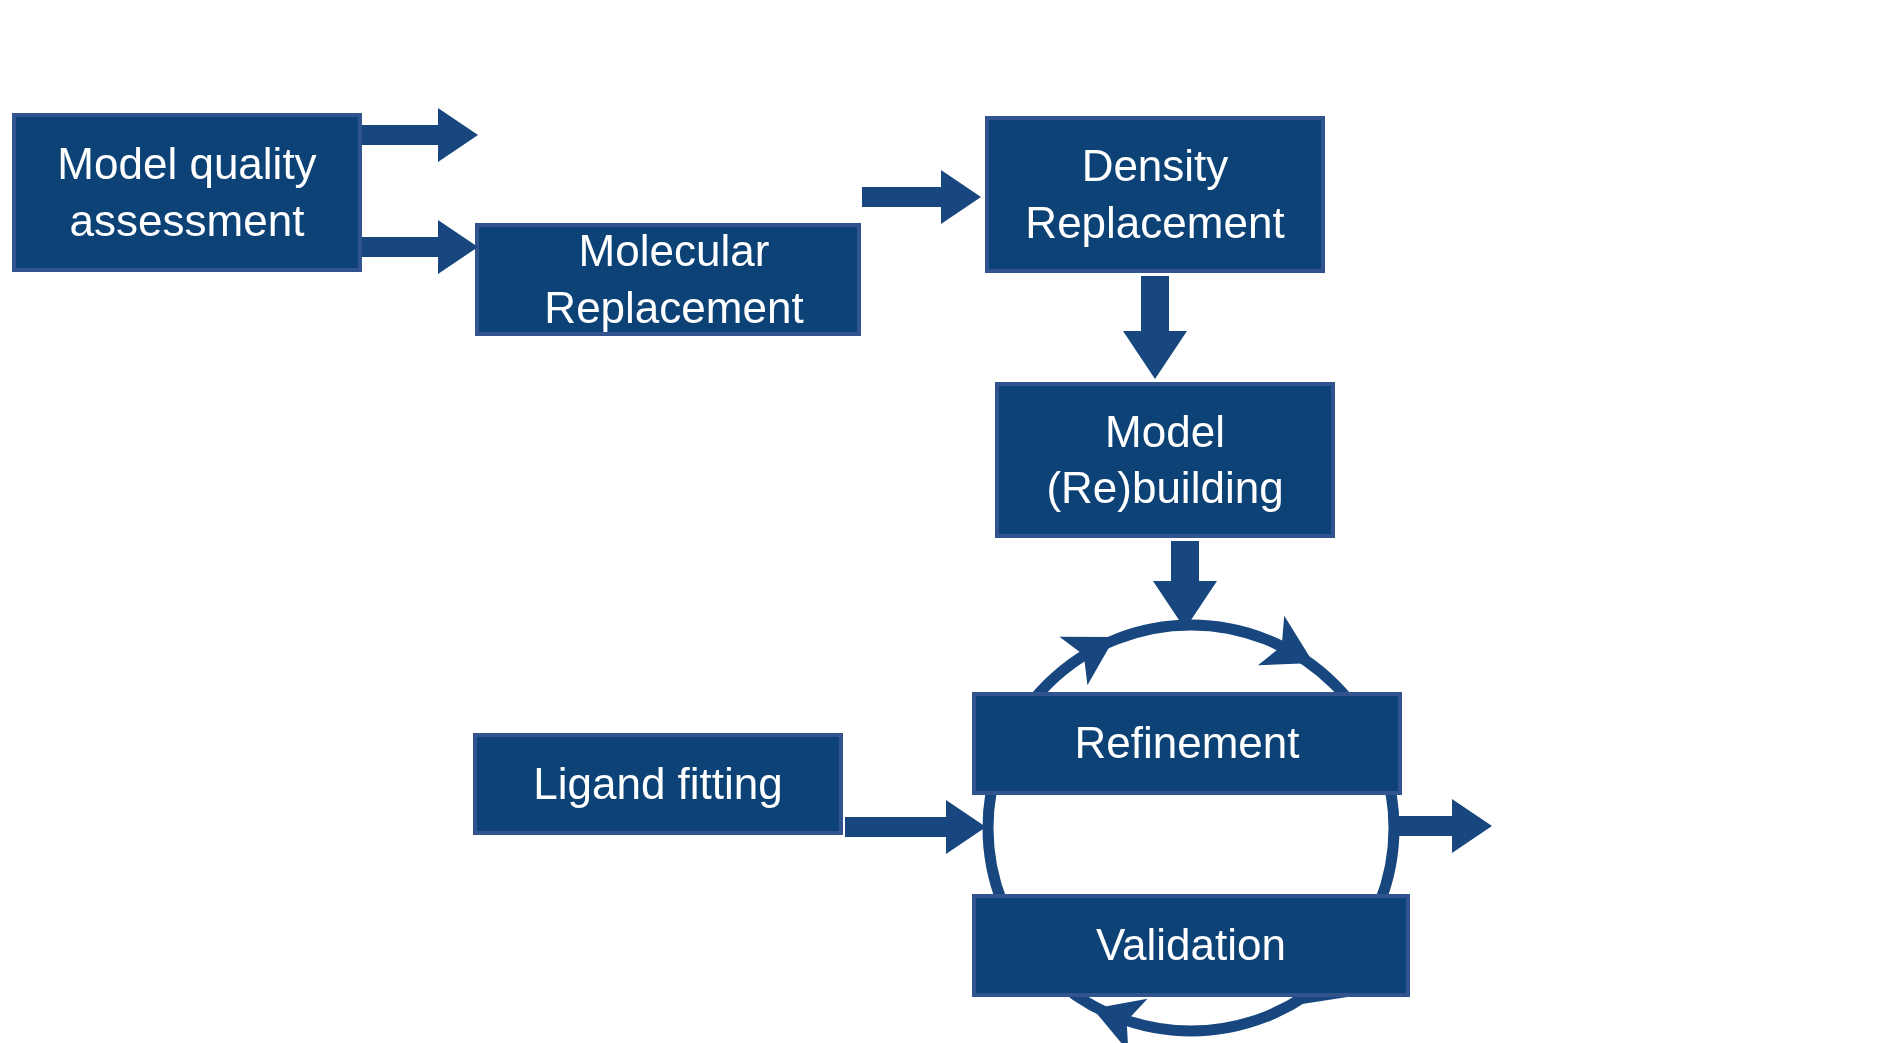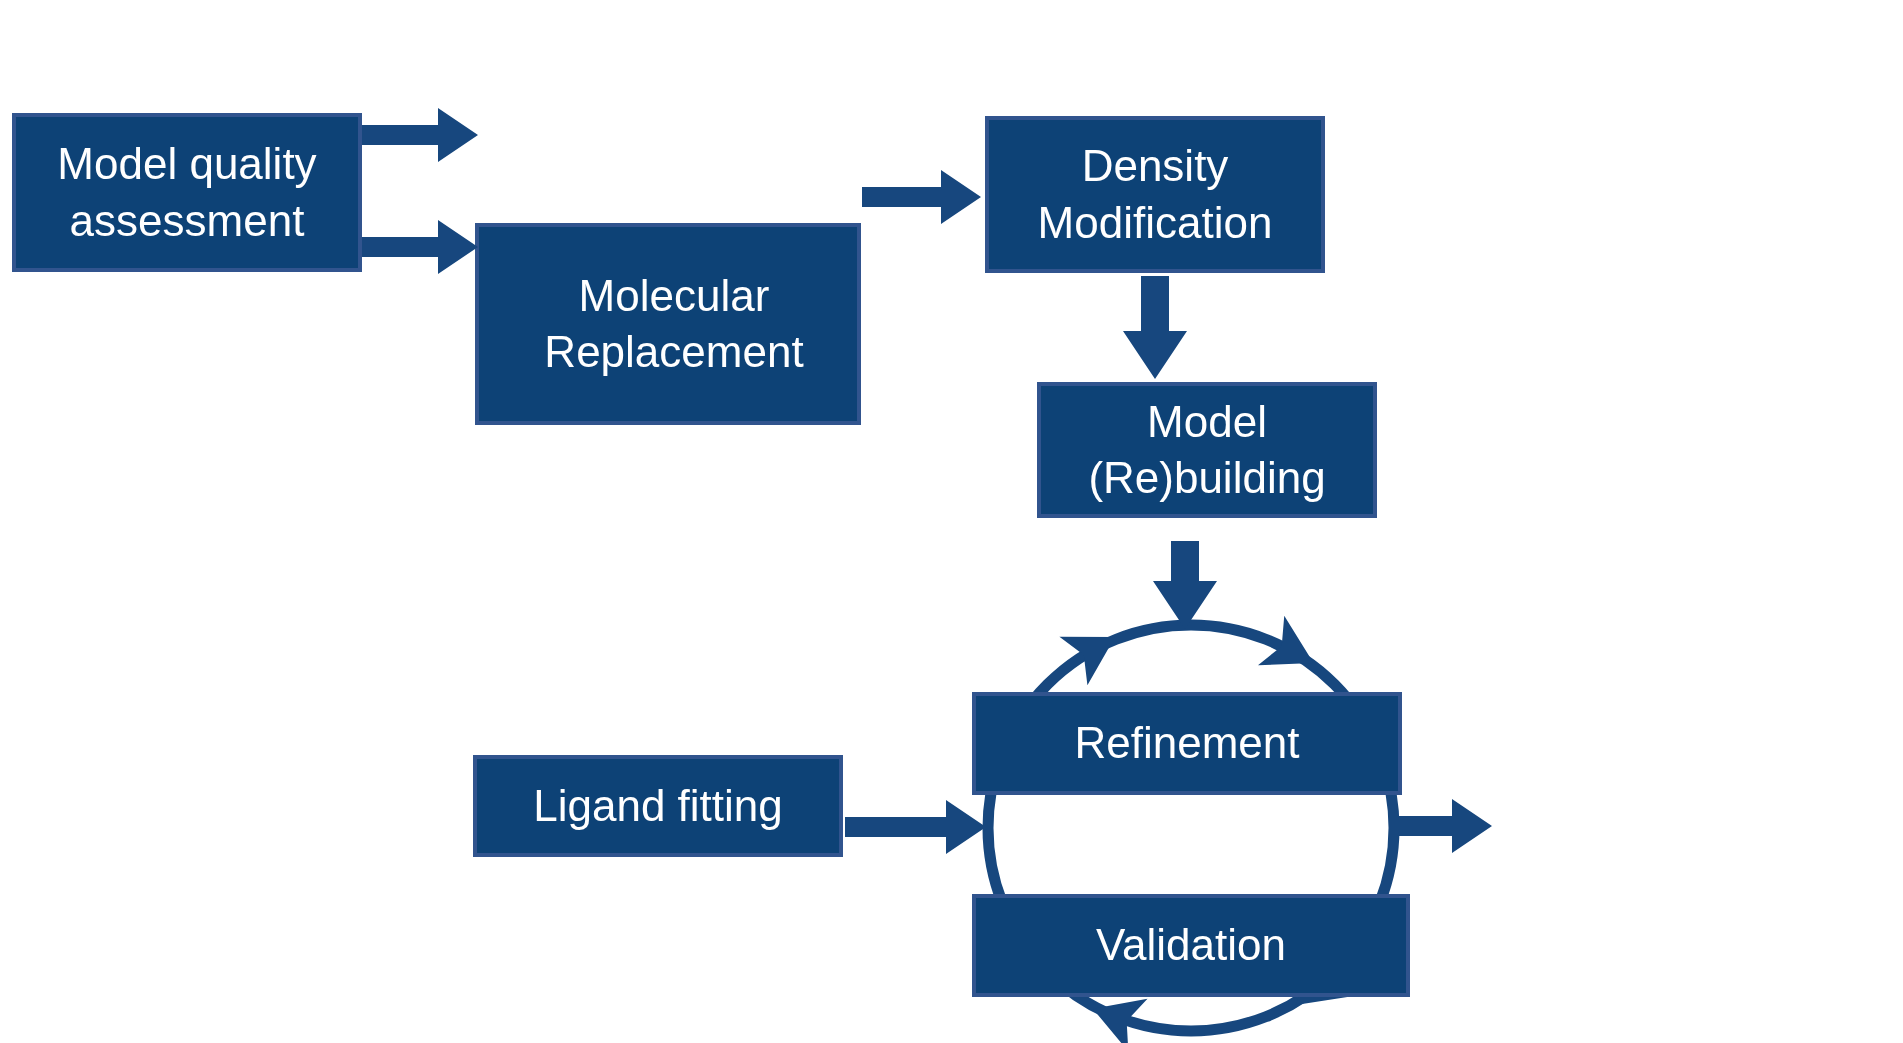--- a/index.html
+++ b/index.html
@@ -40,44 +40,44 @@
     <polygon class="arrow" points="-18,-28 30,0 -18,28 -6,0" transform="translate(1319,986) rotate(141)"></polygon>
     <polygon class="arrow" points="-18,-28 30,0 -18,28 -6,0" transform="translate(1121,1019) rotate(200)"></polygon>
   </svg>
 
   <div class="node" style="left:12px;top:113px;width:350px;height:159px;">
     <span>Model quality
 assessment</span>
   </div>
 
 
-  <div class="node" style="left:475px;top:223px;width:386px;height:202px;padding-left:12px;">
+  <div class="node" style="left:475px;top:223px;width:386px;height:113px;padding-left:12px;">
     <span>Molecular
 Replacement</span>
   </div>
 
   <div class="node" style="left:985px;top:116px;width:340px;height:157px;">
     <span>Density
-Modification</span>
+Replacement</span>
   </div>
 
-  <div class="node" style="left:1037px;top:382px;width:340px;height:136px;align-items:center;">
+  <div class="node" style="left:995px;top:382px;width:340px;height:156px;align-items:center;">
     <span>Model
 (Re)building</span>
   </div>
 
   <div class="node" style="left:972px;top:692px;width:430px;height:103px;">
     <span>Refinement</span>
   </div>
 
   <div class="node" style="left:972px;top:850px;width:438px;height:103px;margin-top:44px;">
     <span>Validation</span>
   </div>
 
-  <div class="node" style="left:473px;top:755px;width:370px;height:102px;">
+  <div class="node" style="left:473px;top:733px;width:370px;height:102px;">
     <span>Ligand fitting</span>
   </div>
 
 
   <svg class="layer z-top" viewBox="0 0 1903 1043">
 
     <polygon class="arrow" points="362,125 438,125 438,108 478,135 438,162 438,145 362,145"></polygon>
 
     <polygon class="arrow" points="362,237 438,237 438,220 478,247 438,274 438,257 362,257"></polygon>
 

